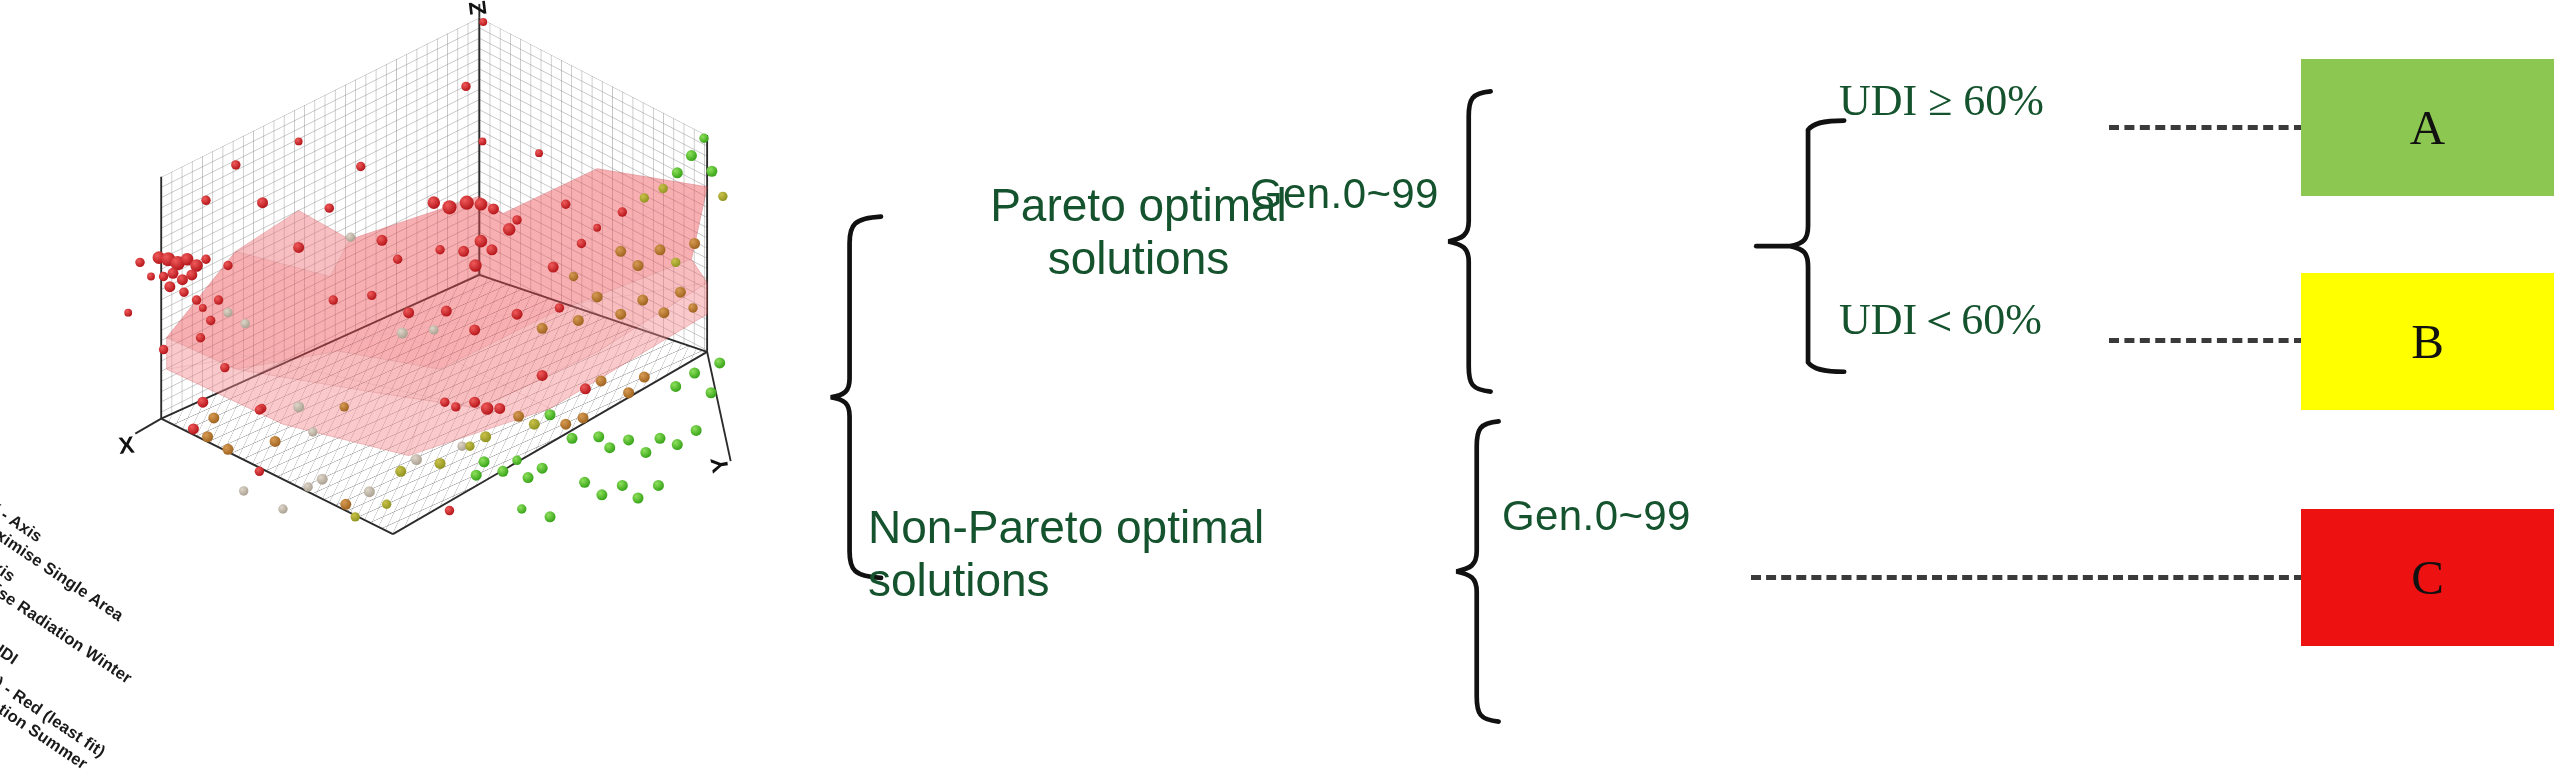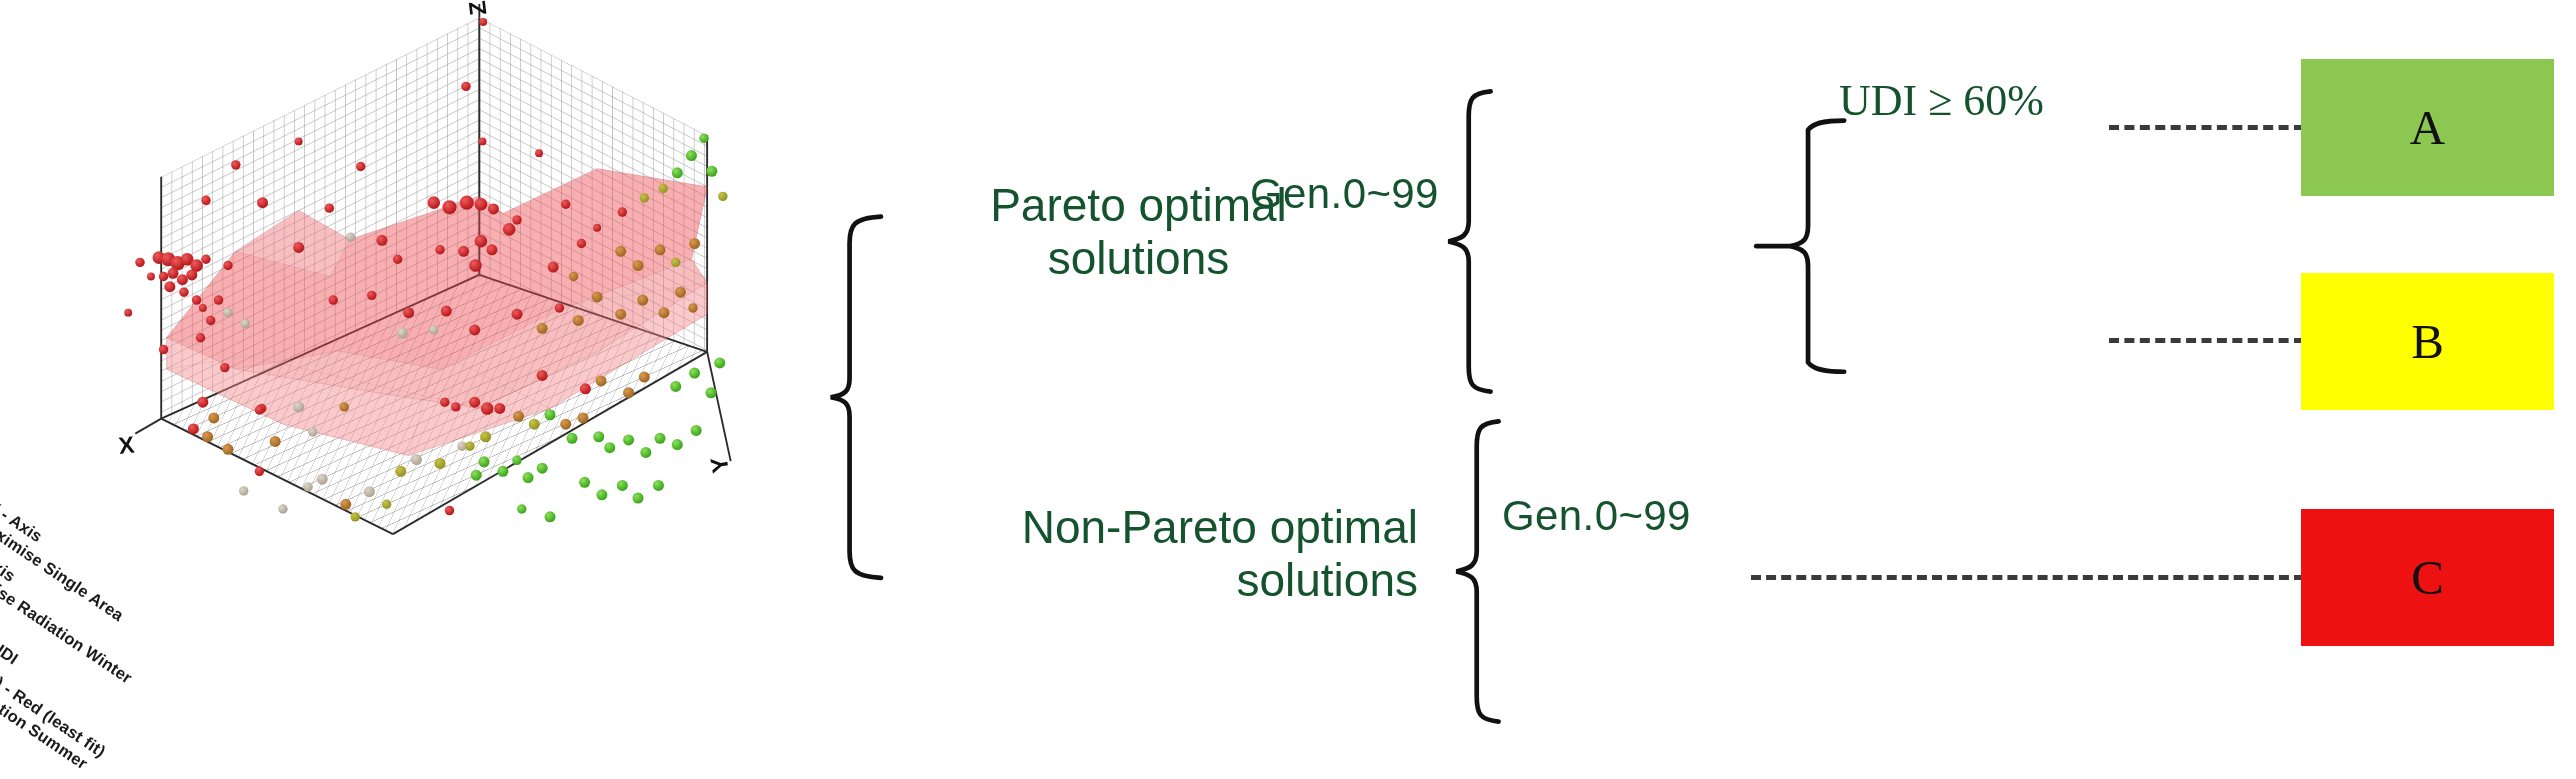--- a/index.html
+++ b/index.html
@@ -21,21 +21,21 @@
   .axis-captions .cap{margin-bottom:8.6px;}
   .axis-captions .cap div{display:block;}
 
   
   .lbl{position:absolute;color:#14532d;}
   .sans-lbl{font-family:"Liberation Sans",sans-serif;font-weight:300;text-align:right;}
   .serif-lbl{font-family:"Liberation Serif",serif;}
 
   #pareto-label{left:895px;top:179px;width:487px;text-align:center;
       font-size:46px;line-height:53px;}
-  #nonpareto-label{left:868px;top:501px;width:550px;text-align:right;
+  #nonpareto-label{left:868px;top:501px;width:550px;text-align:left;
       font-size:46px;line-height:53px;}
   #gen-top{left:1250px;top:170px;font-size:42px;letter-spacing:0.4px;}
   #gen-bottom{left:1502px;top:492px;font-size:42px;letter-spacing:0.4px;}
   #udi-high{left:1839px;top:75px;font-size:44px;white-space:nowrap;}
   #udi-low{left:1839px;top:290px;font-size:44px;white-space:nowrap;}
 
   
   .resbox{position:absolute;width:253px;height:137px;
     display:flex;align-items:center;justify-content:center;
     font-family:"Liberation Serif",serif;font-size:49px;color:#111;}
@@ -360,20 +360,21 @@
 
   <div class="lbl sans-lbl" id="gen-top">Gen.0~99</div>
 
   <svg class="abs" style="left:1712px;top:86px;" width="134" height="314" viewBox="0 0 170 400">
     <path d="M168 44 C 140 44, 128 48, 122 56 L 122 178 C 122 196, 116 200, 100 204
              C 116 208, 122 212, 122 230 L 122 352 C 128 360, 140 364, 168 364" fill="none" stroke="#111" stroke-width="6" stroke-linecap="round"></path>
     <line x1="100" y1="204" x2="56" y2="204" stroke="#111" stroke-width="6" stroke-linecap="round"></line>
   </svg>
 
   <div class="lbl serif-lbl" id="udi-high">UDI ≥ 60%</div>
+  <div class="lbl serif-lbl" id="udi-low">UDI＜60%</div>
 
   <div class="dash" id="dash-a"></div>
   <div class="dash" id="dash-b"></div>
 
   <div class="lbl sans-lbl" id="nonpareto-label">
     <div>Non-Pareto optimal</div>
     <div>solutions</div>
   </div>
 
   <svg class="abs" style="left:1422px;top:416px;" width="86" height="314" viewBox="0 0 110 400">

